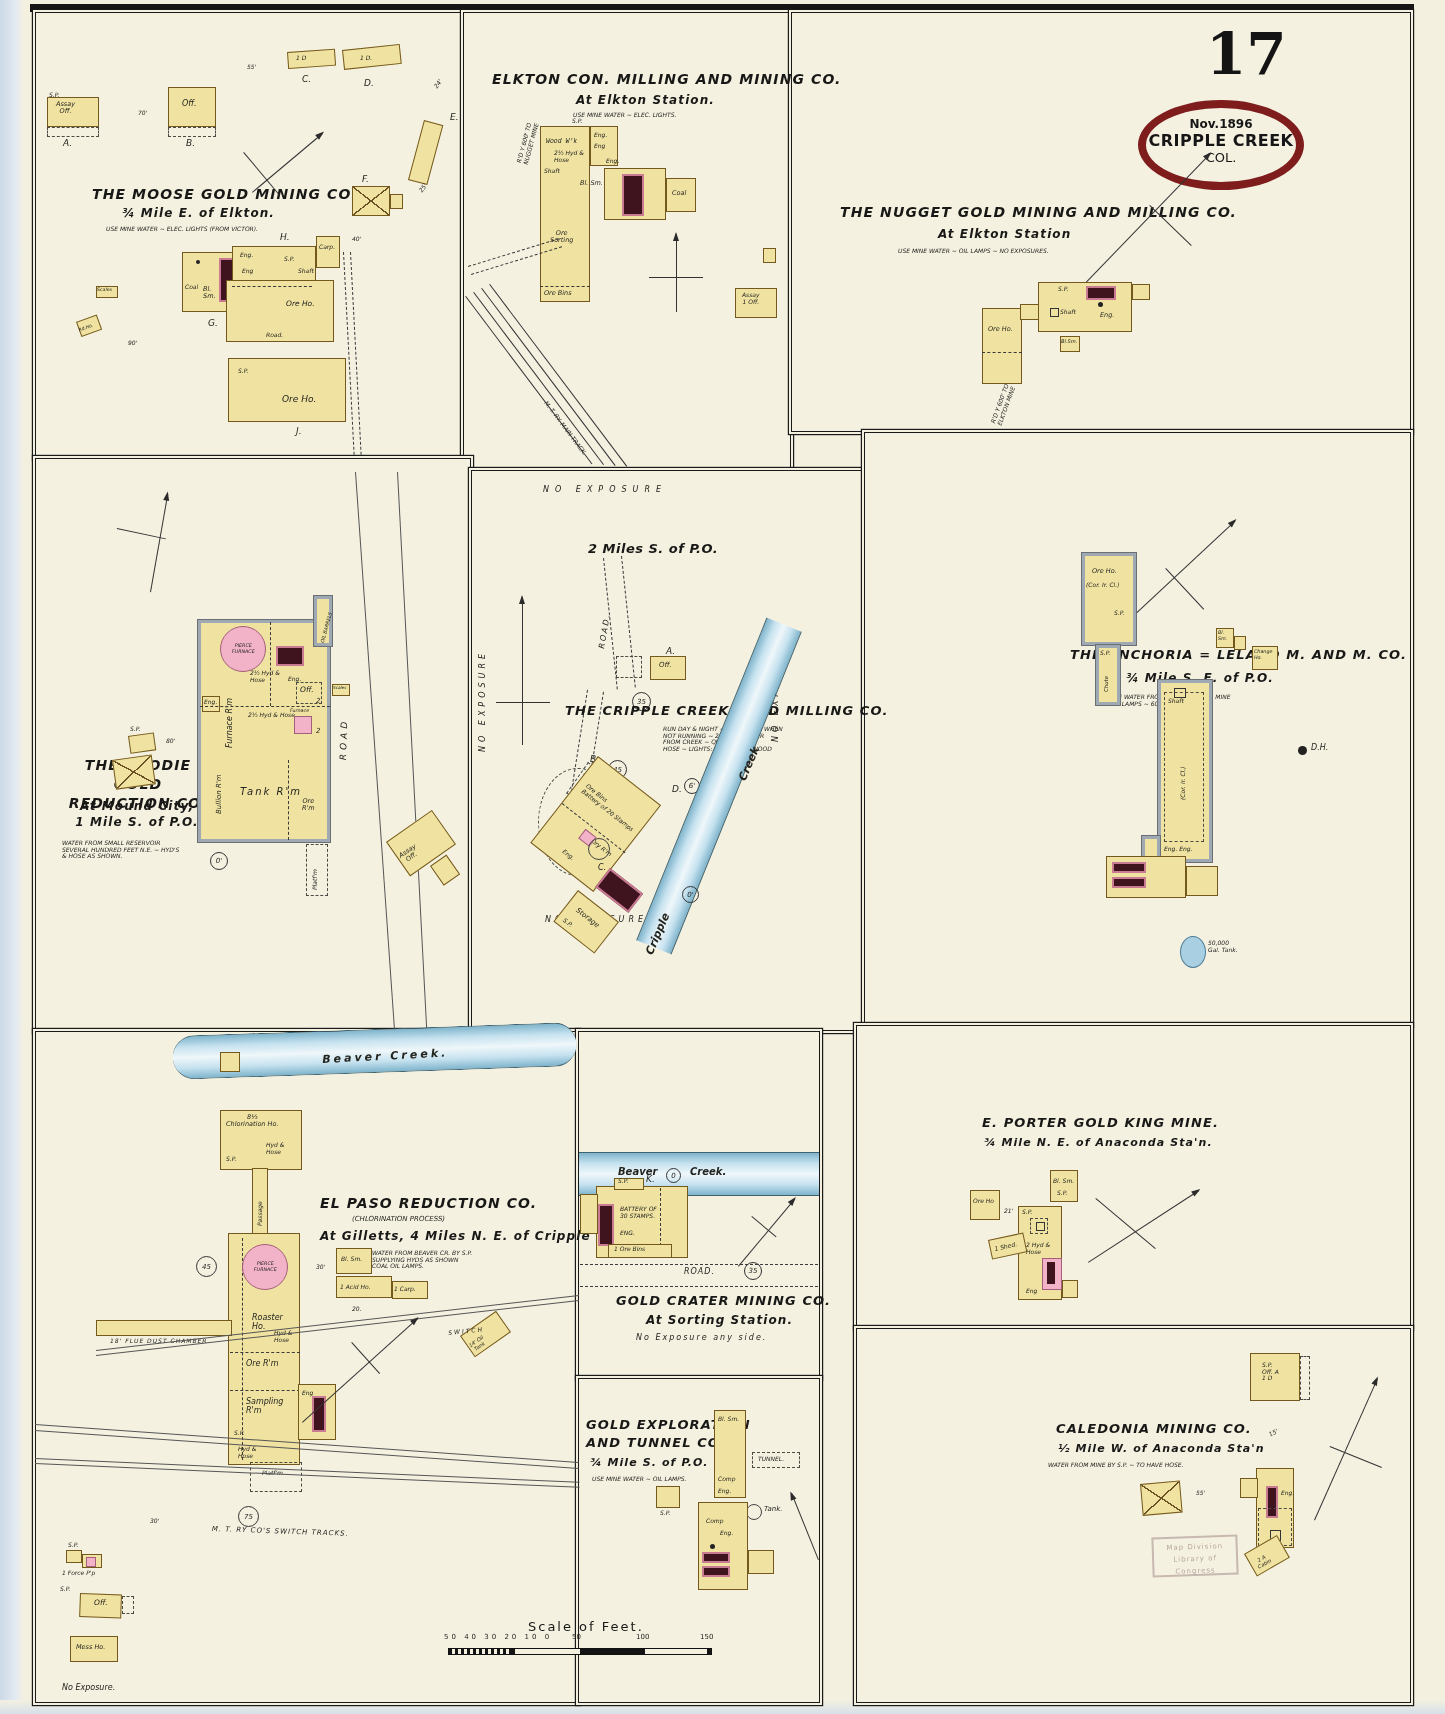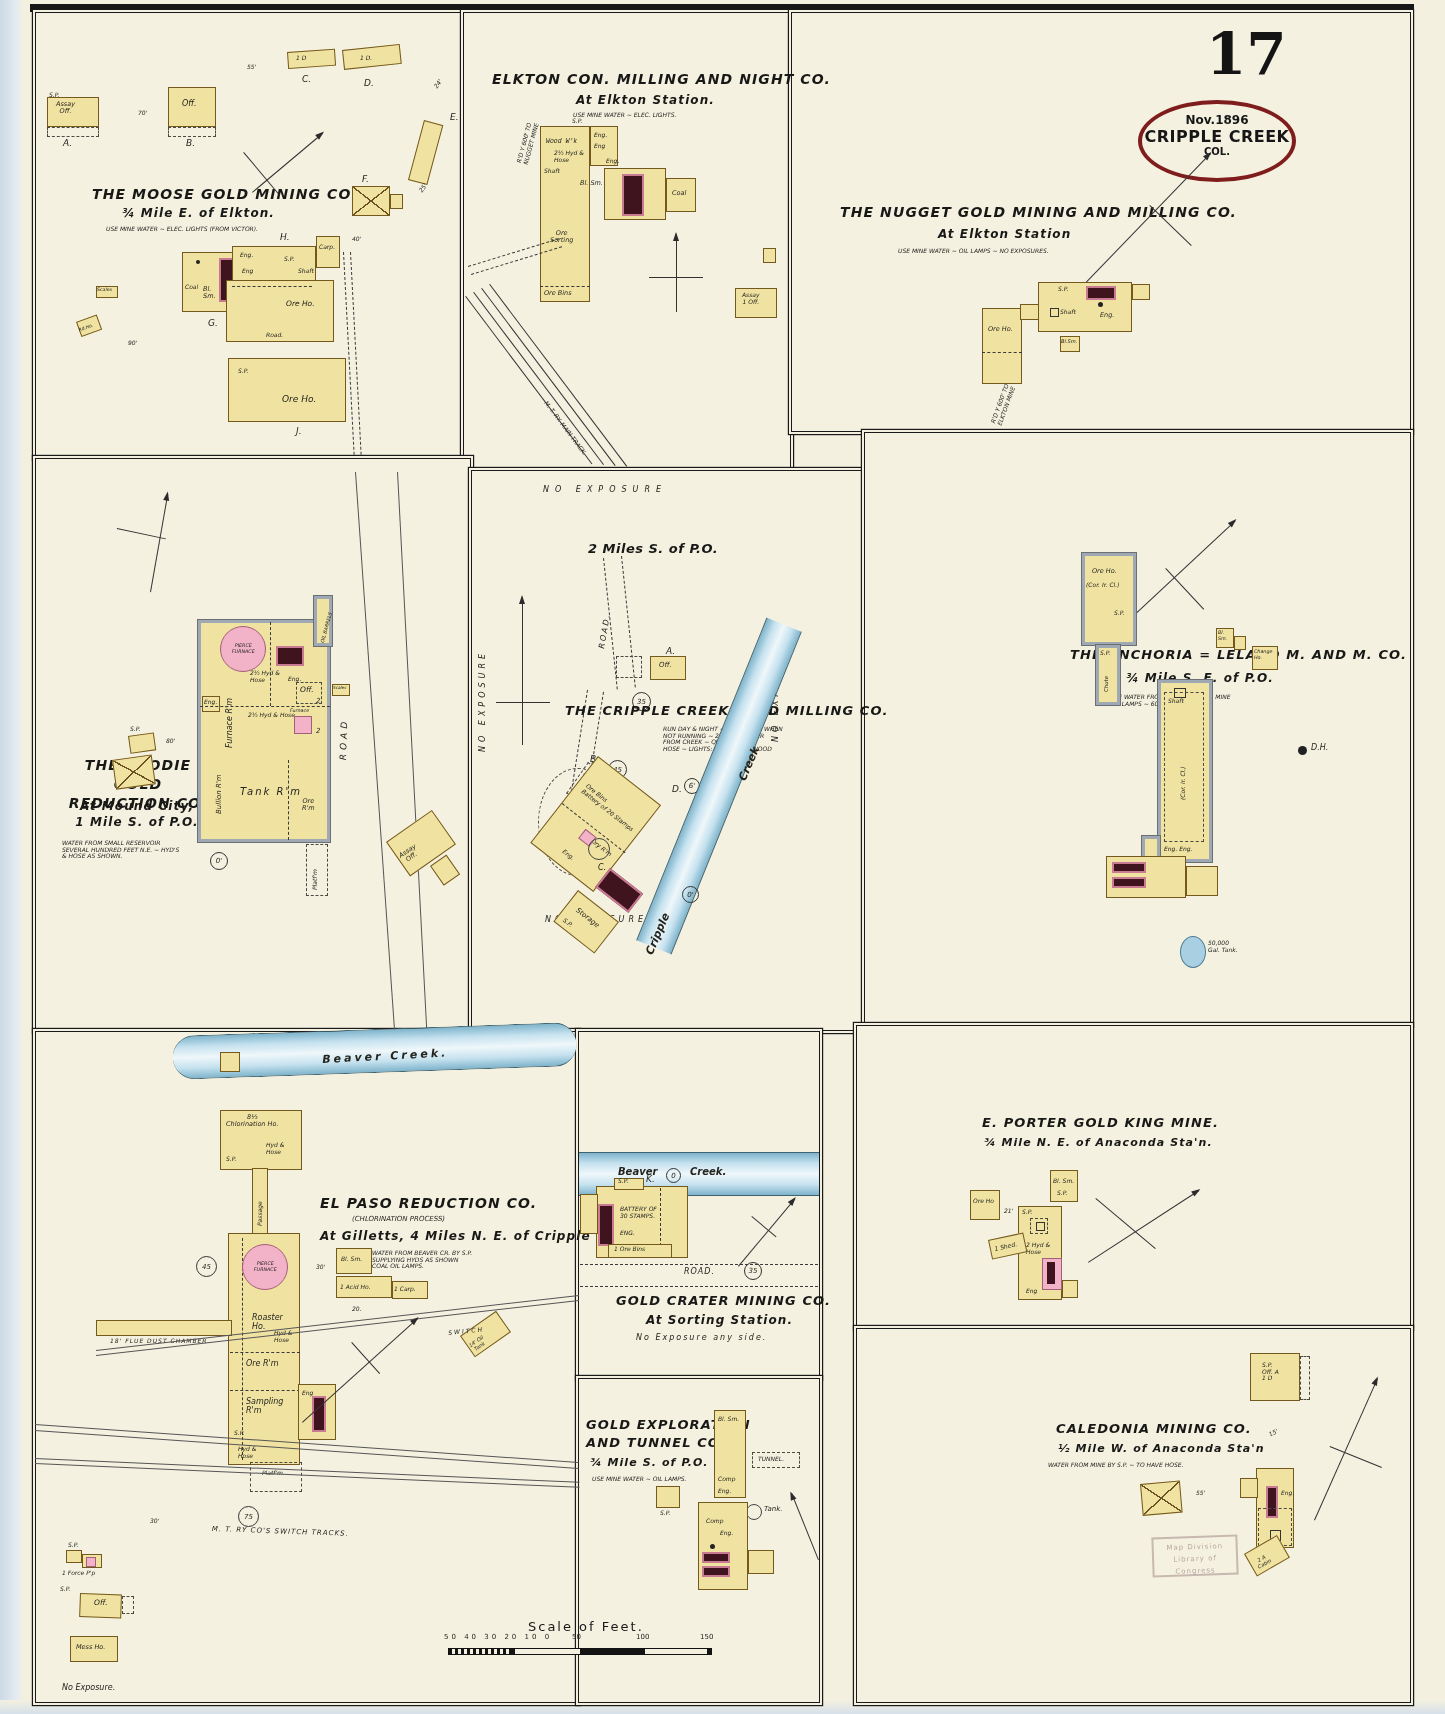--- a/index.html
+++ b/index.html
@@ -32,21 +32,21 @@
   .dashv{position:absolute;width:0;border-left:1.2px dashed #3a3a3a;transform-origin:0 0;}
   .ar::after{content:"";position:absolute;right:-2px;top:-4px;width:0;height:0;
      border-left:9px solid #2b2b2b;border-top:3.2px solid transparent;border-bottom:3.2px solid transparent;}
   .circ{position:absolute;border:1px solid #333;border-radius:50%;font-size:7px;font-style:italic;
         display:flex;align-items:center;justify-content:center;background:transparent;box-sizing:border-box;}
   .ring{position:absolute;border:1px solid #444;border-radius:50%;box-sizing:border-box;}
   .creekH{position:absolute;background:linear-gradient(to bottom,#7fb4cc,#c6e2ef 25%,#eff7fa 50%,#c6e2ef 75%,#7fb4cc);
           border-top:1px solid #3e626f;border-bottom:1px solid #3e626f;box-sizing:border-box;}
   .creekV{position:absolute;background:linear-gradient(to right,#7fb4cc,#c6e2ef 25%,#eff7fa 50%,#c6e2ef 75%,#7fb4cc);
           border-left:1px solid #3e626f;border-right:1px solid #3e626f;box-sizing:border-box;}
-  .badge{position:absolute;border:4px solid #7f1d1d;border-radius:50%;text-align:center;color:#161616;}
+  .badge{position:absolute;border:8px solid #7f1d1d;border-radius:50%;text-align:center;color:#161616;}
   .stamp{position:absolute;border:2px solid #c3b2ab;color:#b3a098;text-align:center;transform:rotate(-2deg);
          font-size:7px;letter-spacing:1px;line-height:1.7;padding-top:4px;opacity:.9;box-sizing:border-box;}
   .dot{position:absolute;background:#222;border-radius:50%;}
   .rot{transform-origin:left top;}
 </style>
 </head>
 <body>
 
 <div class="sheet">
   <div class="edgeL"></div>
@@ -62,21 +62,21 @@
   <div class="panel" style="left:35px;top:1031px;width:543px;height:672px;"></div>
   <div class="panel" style="left:578px;top:1031px;width:242px;height:347px;"></div>
   <div class="panel" style="left:856px;top:1025px;width:555px;height:303px;"></div>
   <div class="panel" style="left:578px;top:1378px;width:242px;height:325px;"></div>
   <div class="panel" style="left:856px;top:1328px;width:555px;height:375px;"></div>
 
   <div class="abs" style="left:1206px;top:20px;font-family:'DejaVu Serif',serif;font-weight:700;font-size:58px;color:#141414;">17</div>
   <div class="badge" style="left:1138px;top:100px;width:150px;height:74px;">
     <div style="font-size:12px;font-weight:700;margin-top:9px;">Nov.1896</div>
     <div style="font-size:16px;font-weight:700;letter-spacing:.5px;">CRIPPLE CREEK</div>
-    <div style="font-size:10px;font-weight:700;">COL.</div>
+    <div style="font-size:13px;font-weight:400;">COL.</div>
   </div>
 
   <div>
     <div class="pt f14" style="left:92px;top:185px;">THE MOOSE GOLD MINING CO.</div>
     <div class="pt f12" style="left:122px;top:205px;">¾ Mile E. of Elkton.</div>
     <div class="l f6" style="left:106px;top:226px;">USE MINE WATER ~ ELEC. LIGHTS (FROM VICTOR).</div>
     <div class="ln ar" style="left:252px;top:192px;width:92px;transform:rotate(-40deg);"></div>
     <div class="ln" style="left:244px;top:152px;width:56px;transform:rotate(50deg);"></div>
 
     <div class="b" style="left:47px;top:97px;width:52px;height:30px;"></div>
@@ -140,21 +140,21 @@
     <div class="b" style="left:96px;top:286px;width:22px;height:12px;"></div>
     <div class="l f6" style="left:97px;top:287px;transform:scale(.78);transform-origin:left top;">Scales</div>
     <div class="b rot" style="left:76px;top:322px;width:22px;height:16px;transform:rotate(-20deg);"></div>
     <div class="l f6 rot" style="left:78px;top:328px;transform:rotate(-20deg) scale(.75);">Rd.Ho.</div>
 
     <div class="dashv" style="left:343px;top:252px;height:203px;transform:rotate(-3deg);"></div>
     <div class="dashv" style="left:350px;top:252px;height:203px;transform:rotate(-3deg);"></div>
   </div>
 
   <div>
-    <div class="pt f14" style="left:492px;top:70px;">ELKTON CON. MILLING AND NIGHT CO.</div>
+    <div class="pt f14" style="left:492px;top:70px;">ELKTON CON. MILLING AND MINING CO.</div>
     <div class="pt f12" style="left:576px;top:92px;">At Elkton Station.</div>
     <div class="l f6" style="left:573px;top:112px;">USE MINE WATER ~ ELEC. LIGHTS.</div>
     <div class="l f6 rot" style="left:516px;top:162px;transform:rotate(-75deg);">R'D Y 600' TO
 NUGGET MINE</div>
 
     <div class="b" style="left:540px;top:126px;width:50px;height:176px;"></div>
     <div class="b" style="left:590px;top:126px;width:28px;height:40px;"></div>
     <div class="b" style="left:604px;top:168px;width:62px;height:52px;"></div>
     <div class="b" style="left:666px;top:178px;width:30px;height:34px;"></div>
     <div class="boil" style="left:622px;top:174px;width:22px;height:42px;"></div>

